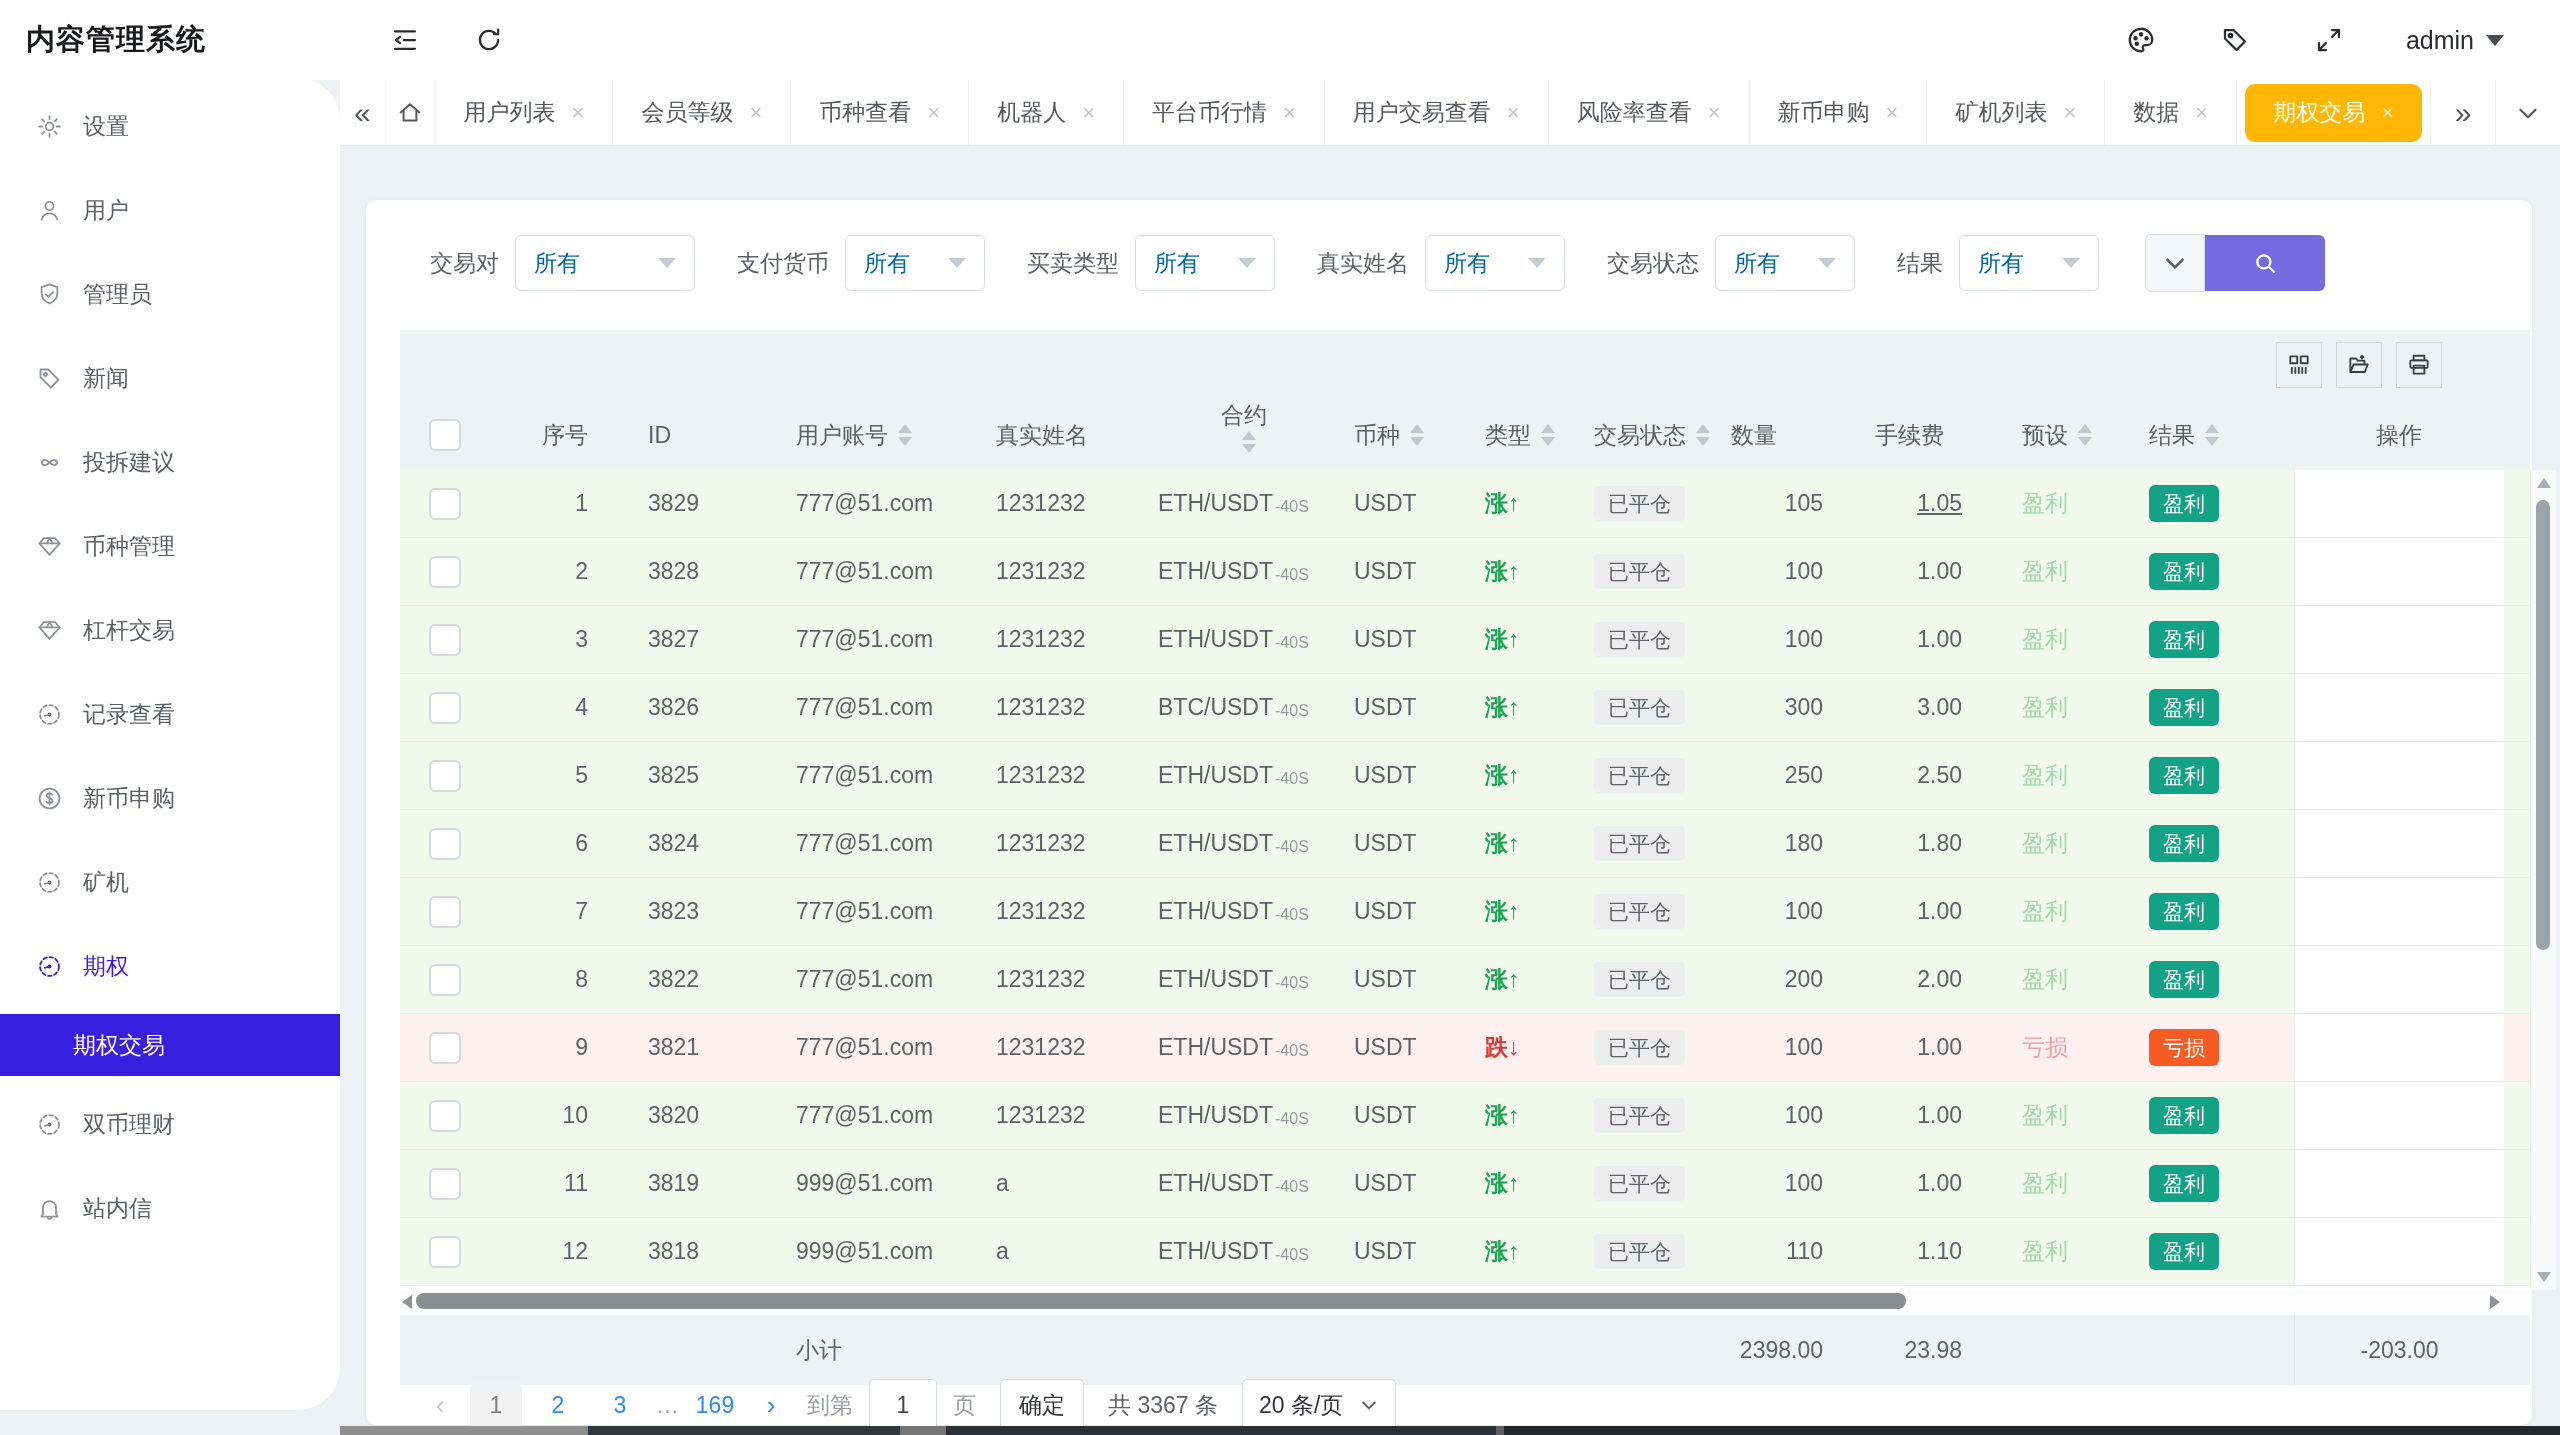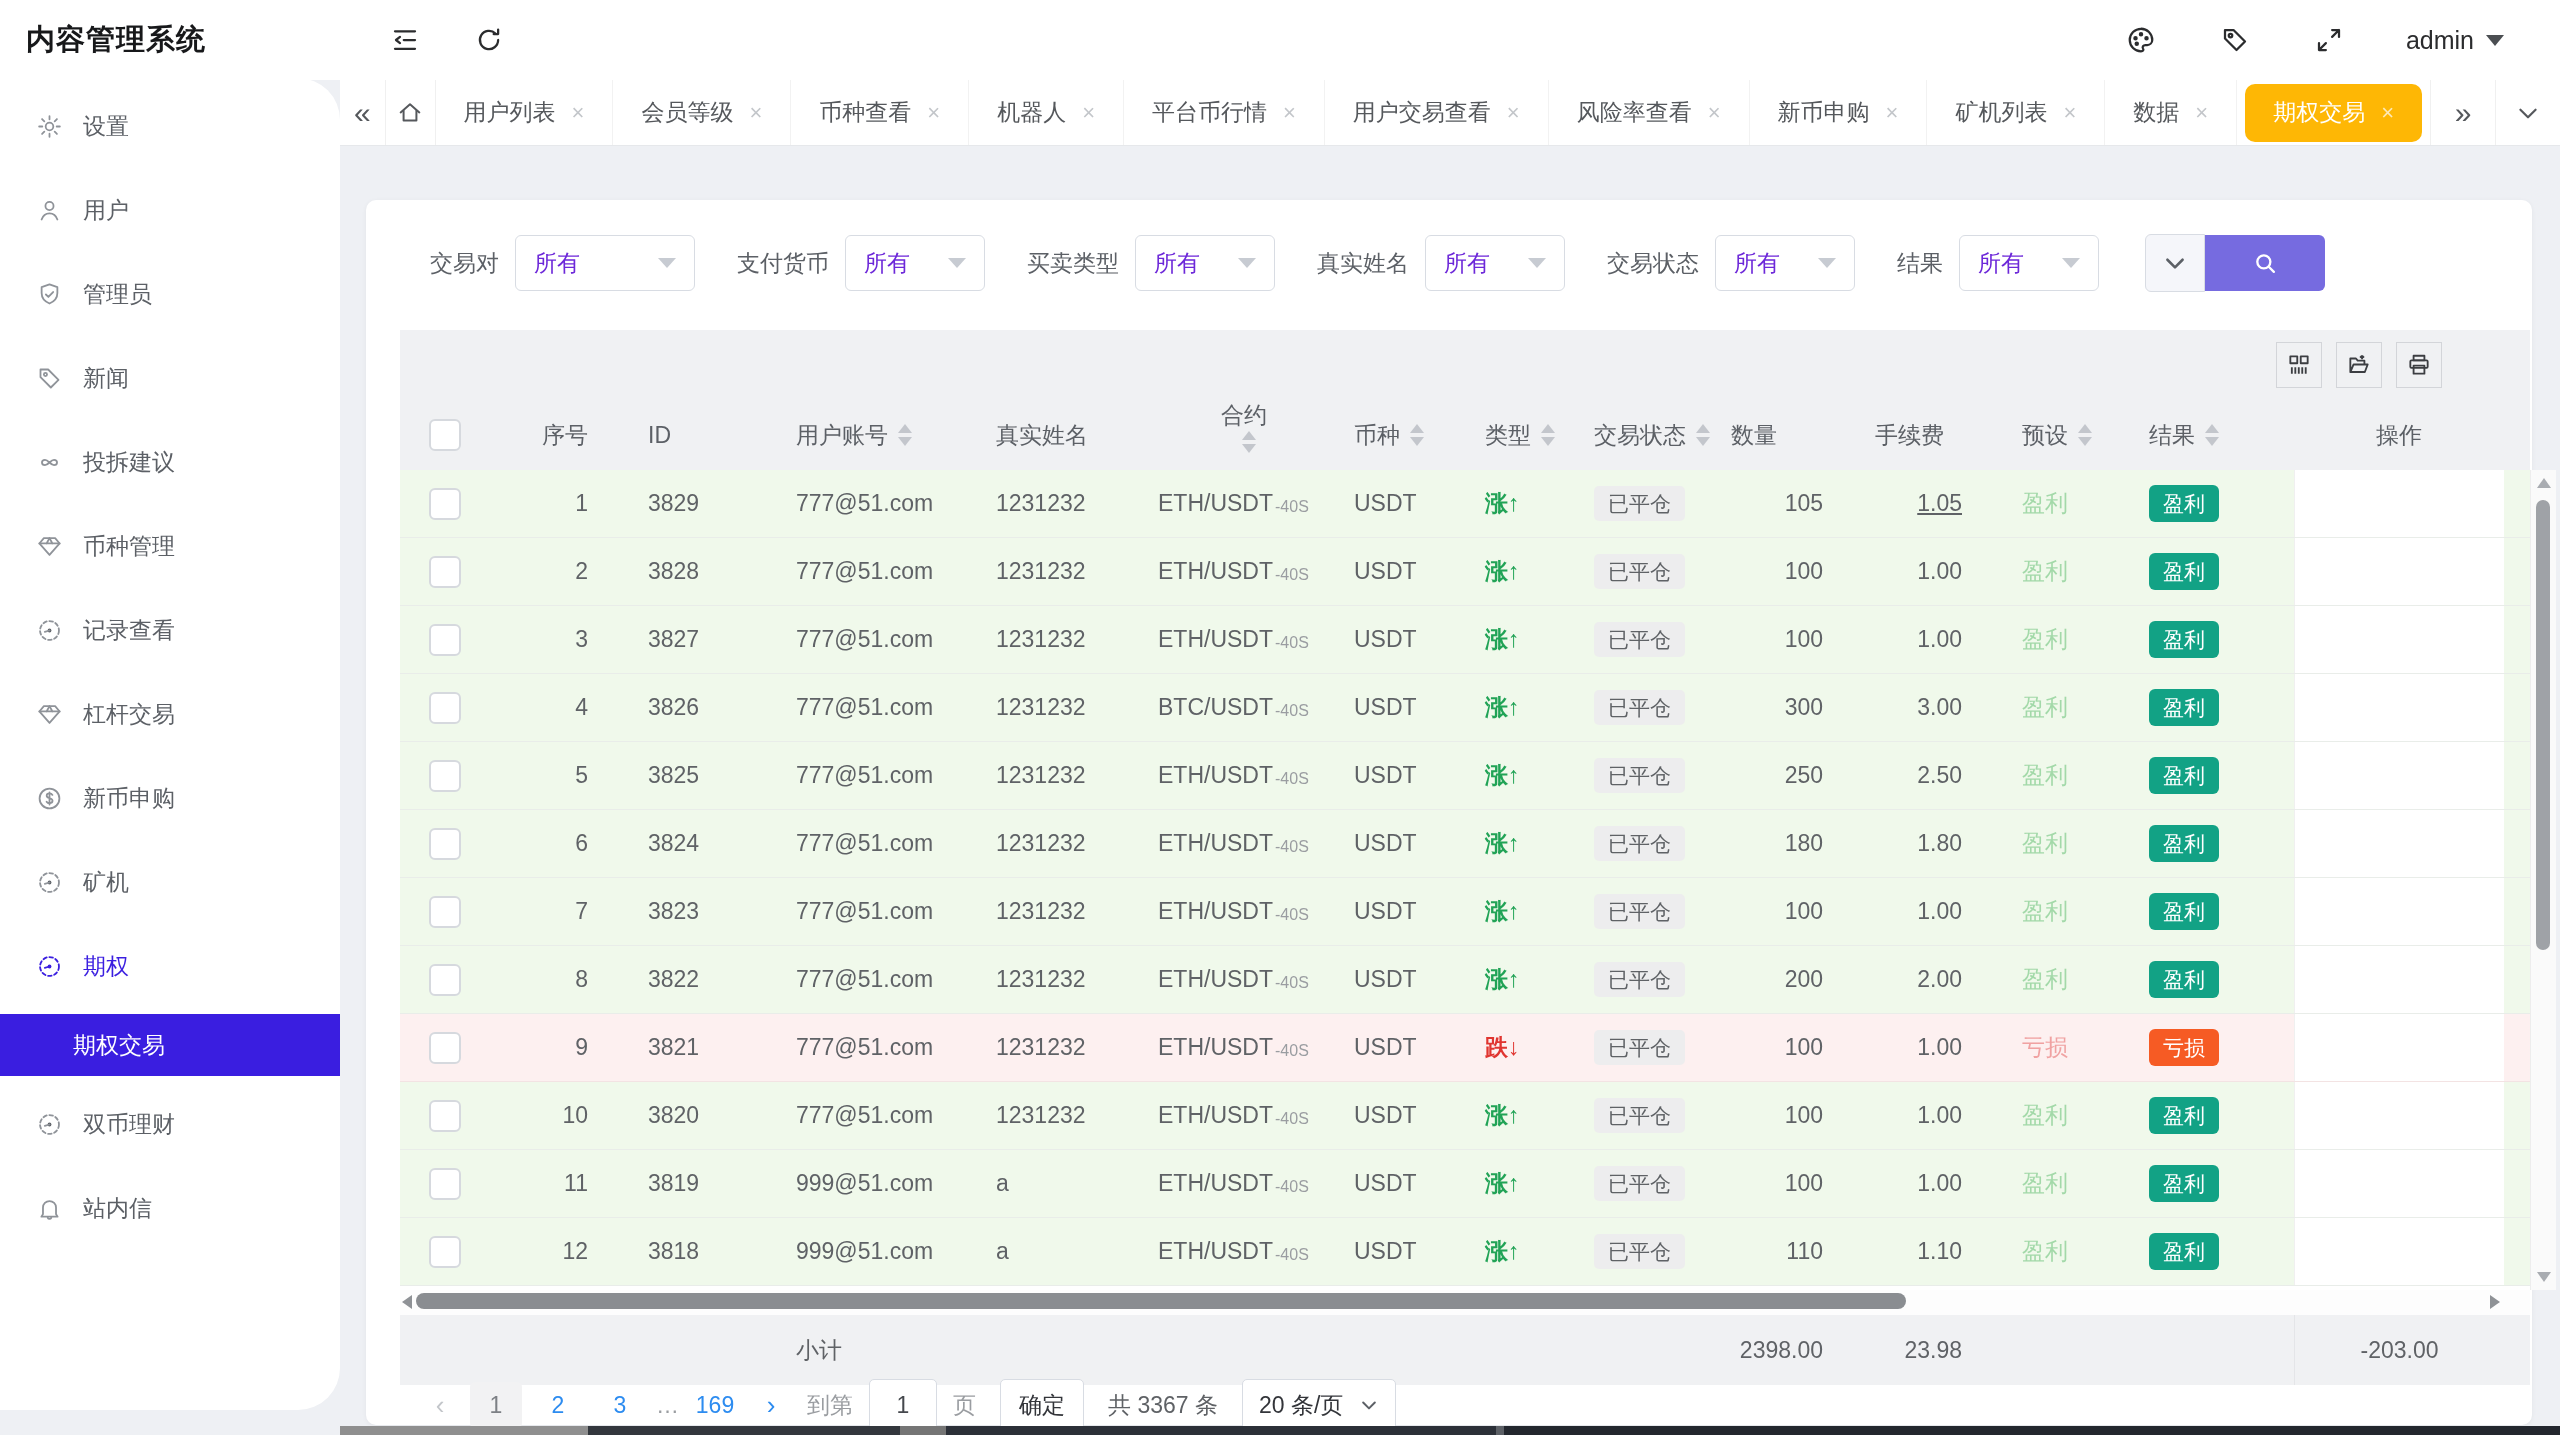--- a/index.html
+++ b/index.html
@@ -43,21 +43,21 @@
 
   
   .card{position:absolute;left:366px;top:200px;width:2166px;height:1225px;background:#fff;border-radius:10px;
         box-shadow:0 1px 5px rgba(0,0,0,.05);}
 
   
   .filters{position:absolute;left:64px;top:34px;right:40px;height:58px;display:flex;align-items:center;}
   .f-label{font-size:23px;color:#5c6066;margin-right:16px;white-space:nowrap;}
   .f-select{height:56px;border:1px solid #d8dce3;border-radius:6px;background:#fff;display:flex;align-items:center;
             padding:0 18px;box-sizing:border-box;margin-right:42px;cursor:pointer;}
-  .f-select .val{font-size:23px;color:#6d28d9;flex:1;}
+  .f-select .val{font-size:23px;color:#0369a1;flex:1;}
   .f-caret{width:0;height:0;border-left:9px solid transparent;border-right:9px solid transparent;border-top:10px solid #c7cbd2;margin-left:14px;}
   .f-expand{width:58px;height:56px;background:#f5f6fa;border:1px solid #d8dce3;border-radius:6px 0 0 6px;display:flex;align-items:center;justify-content:center;cursor:pointer;color:#5c6066;margin-left:4px;}
   .f-expand svg{width:26px;height:26px;stroke:currentColor;fill:none;stroke-width:2.4;stroke-linecap:round;stroke-linejoin:round;}
   .f-search{width:120px;height:56px;background:#766be0;border-radius:0 6px 6px 0;display:flex;align-items:center;justify-content:center;cursor:pointer;}
   .f-search svg{width:28px;height:28px;stroke:#fff;fill:none;stroke-width:2;stroke-linecap:round;}
 
   
   .thead-band{position:absolute;left:34px;top:130px;width:2130px;height:140px;background:#f0f1f3;}
   .tool-icons{position:absolute;top:12px;right:88px;display:flex;gap:14px;}
   .tool-btn{width:44px;height:44px;border:1px solid #d3d5d9;background:#f0f1f3;display:flex;align-items:center;justify-content:center;cursor:pointer;color:#3c3e42;}
@@ -168,32 +168,32 @@
         </div>
         <div class="menu-item">
           <svg viewBox="0 0 24 24">
             <path d="M7 4.5h10l4 4.8-9 10.2L3 9.3z"></path>
             <path d="M3 9.3h18M9.4 9.3 12 4.5l2.6 4.8"></path>
           </svg>
           <span>币种管理</span>
         </div>
         <div class="menu-item">
           <svg viewBox="0 0 24 24">
+            <path d="M7 4.5h10l4 4.8-9 10.2L3 9.3z"></path>
+            <path d="M3 9.3h18M9.4 9.3 12 4.5l2.6 4.8"></path>
+          </svg>
+          <span>杠杆交易</span>
+        </div>
+        <div class="menu-item">
+          <svg viewBox="0 0 24 24">
             <circle cx="12" cy="12" r="8.4" stroke-dasharray="3.2 2.4"></circle>
             <circle cx="12" cy="12" r="1.7" fill="currentColor" stroke="none"></circle>
             <path d="M12 12l-4.2 1.2"></path>
           </svg>
           <span>记录查看</span>
-        </div>
-        <div class="menu-item">
-          <svg viewBox="0 0 24 24">
-            <path d="M7 4.5h10l4 4.8-9 10.2L3 9.3z"></path>
-            <path d="M3 9.3h18M9.4 9.3 12 4.5l2.6 4.8"></path>
-          </svg>
-          <span>杠杆交易</span>
         </div>
         <div class="menu-item">
           <svg viewBox="0 0 24 24">
             <circle cx="12" cy="12" r="8.8"></circle>
             <path d="M12 6.6v10.8M14.6 8.8c-.5-.8-1.5-1.3-2.6-1.3-1.4 0-2.5.9-2.5 2.1 0 2.8 5.2 1.5 5.2 4.5 0 1.3-1.1 2.1-2.7 2.1-1.1 0-2-.4-2.6-1.3"></path>
           </svg>
           <span>新币申购</span>
         </div>
         <div class="menu-item">
           <svg viewBox="0 0 24 24">

